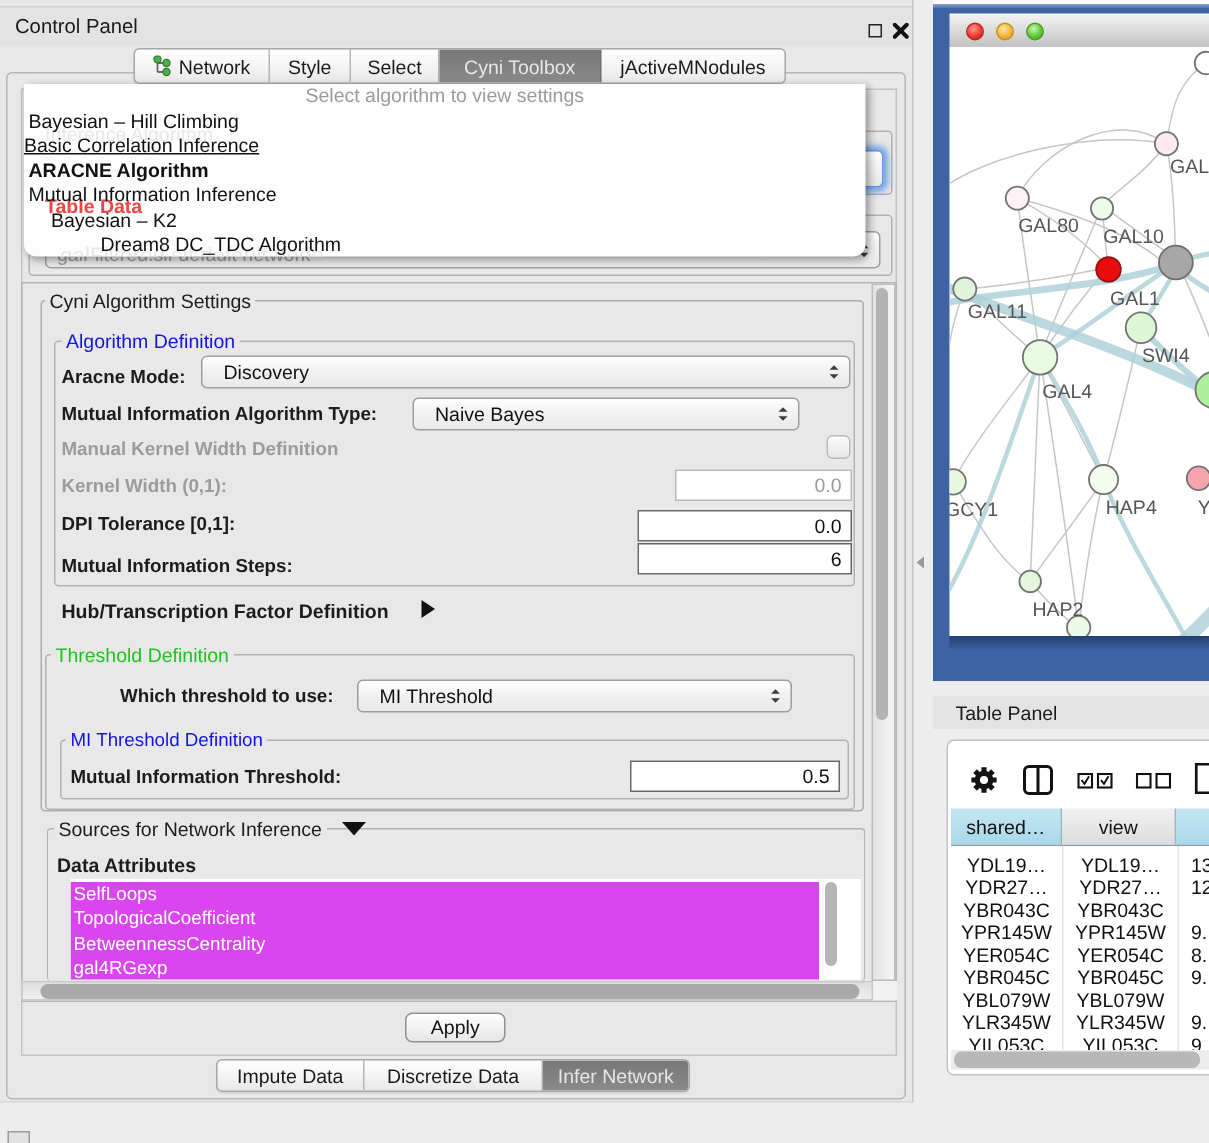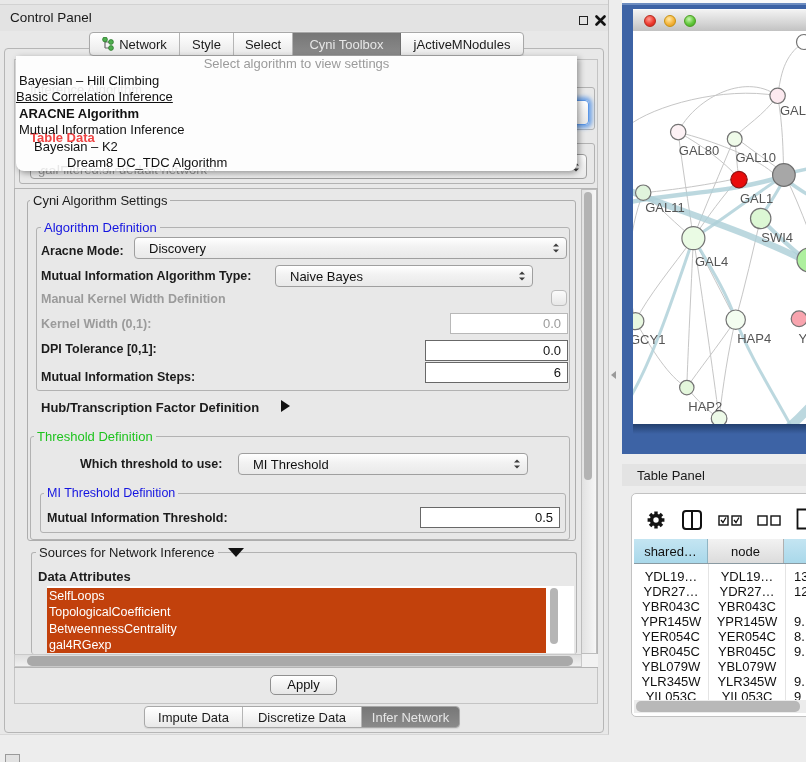--- a/index.html
+++ b/index.html
@@ -94,21 +94,21 @@
   <div class="gbt" style="left:44px;top:487px;color:#1414e0;">MI Threshold Definition</div>
   <div class="lbl" style="left:47px;top:511px;">Mutual Information Threshold:</div>
   <div class="fld" style="left:420px;top:507px;width:140px;height:21px;">0.5</div>
 
   <div class="gb" style="left:31px;top:552px;width:546px;height:102px;border-bottom:none;"></div>
   <div class="gbt" style="left:36px;top:546px;background:#e8e8e8;color:#1c1c1c;font-size:13px;">Sources for Network Inference</div>
   <div class="abs" style="left:228px;top:548px;width:0;height:0;border-left:8px solid transparent;border-right:8px solid transparent;border-top:9px solid #111;"></div>
   <div class="lbl" style="left:38px;top:569px;font-size:13px;">Data Attributes</div>
 
   <div class="abs" style="left:47px;top:586px;width:527px;height:67px;background:#fff;overflow:hidden;">
-    <div class="abs" style="left:0;top:2px;width:499px;height:66px;background:#c2410c;color:#fff;font-size:12.5px;line-height:16.35px;padding:0 0 0 2px;">SelfLoops<br>TopologicalCoefficient<br>BetweennessCentrality<br>gal4RGexp</div>
+    <div class="abs" style="left:0;top:2px;width:499px;height:66px;background:#d946ef;color:#fff;font-size:12.5px;line-height:16.35px;padding:0 0 0 2px;">SelfLoops<br>TopologicalCoefficient<br>BetweennessCentrality<br>gal4RGexp</div>
     <div class="abs" style="left:503px;top:2px;width:8px;height:56px;background:#b5b5b5;border-radius:4px;"></div>
   </div>
 
   <div class="abs" style="left:581px;top:189px;width:16px;height:465px;background:linear-gradient(90deg,#e2e2e2,#f6f6f6);border:1px solid #bdbdbd;"></div>
   <div class="abs" style="left:583.5px;top:192px;width:8.5px;height:288px;background:#b3b3b3;border-radius:5px;"></div>
 
   <div class="abs" style="left:14px;top:654px;width:568px;height:13px;background:linear-gradient(#dedede,#f0f0f0);border:1px solid #c9c9c9;"></div>
   <div class="abs" style="left:582px;top:654px;width:16px;height:13px;background:#f2f2f2;"></div>
   <div class="abs" style="left:27px;top:655.5px;width:546px;height:10px;background:#a9a9a9;border-radius:5px;"></div>
 
@@ -242,21 +242,21 @@
   <svg class="abs" style="left:125px;top:21px;" width="24" height="11" viewBox="0 0 24 11">
       <rect x="1" y="1" width="9" height="9" fill="none" stroke="#111" stroke-width="1.4"></rect>
       <rect x="14" y="1" width="9" height="9" fill="none" stroke="#111" stroke-width="1.4"></rect>
     </svg>
   <svg class="abs" style="left:164px;top:14px;" width="16" height="22" viewBox="0 0 16 22">
       <path d="M1.5 1.5 h9 l4 4 v15 h-13 z" fill="none" stroke="#111" stroke-width="1.8"></path>
     </svg>
 
   <div class="abs" style="left:2px;top:45px;width:178px;height:25px;display:flex;border-bottom:1px solid #8a9aa2;font-size:13px;color:#111;">
     <div style="width:74px;background:linear-gradient(#c4e5f2,#a9d8ea);border-right:1px solid #8fb5c4;display:flex;align-items:center;justify-content:center;">shared…</div>
-    <div style="width:76px;background:linear-gradient(#f2f2f2,#dcdcdc);border-right:1px solid #b0b0b0;display:flex;align-items:center;justify-content:center;">node</div>
+    <div style="width:76px;background:linear-gradient(#f2f2f2,#dcdcdc);border-right:1px solid #b0b0b0;display:flex;align-items:center;justify-content:center;">view</div>
     <div style="flex:1;background:linear-gradient(#c4e5f2,#a9d8ea);"></div>
   </div>
 
   <div class="abs" style="left:2px;top:70px;width:178px;height:136px;overflow:hidden;font-size:13px;color:#111;">
     <div class="abs" style="left:74px;top:0;width:1px;height:140px;background:#e4e4e4;"></div>
     <div class="abs" style="left:151px;top:0;width:1px;height:140px;background:#e4e4e4;"></div>
     <div id="tbl">
         <div class="abs" style="left:0;top:5px;width:74px;text-align:center;">YDL19…</div>
         <div class="abs" style="left:75px;top:5px;width:76px;text-align:center;">YDL19…</div>
         <div class="abs" style="left:160px;top:5px;">13</div>

